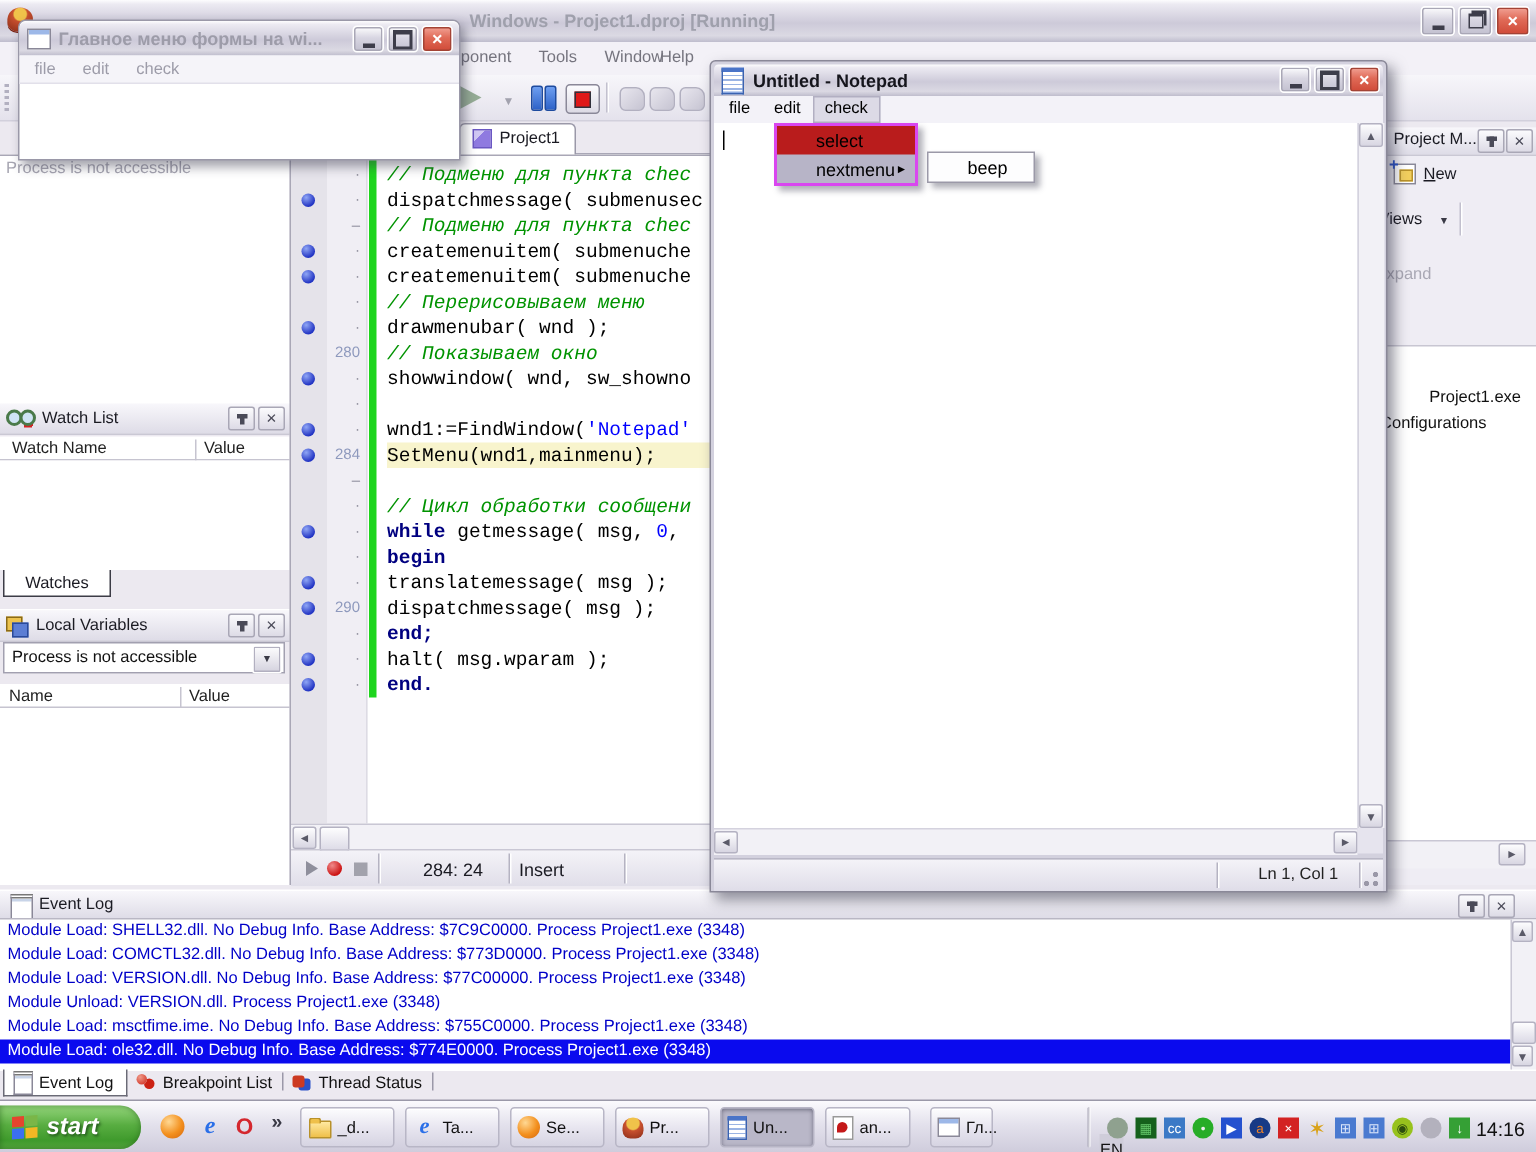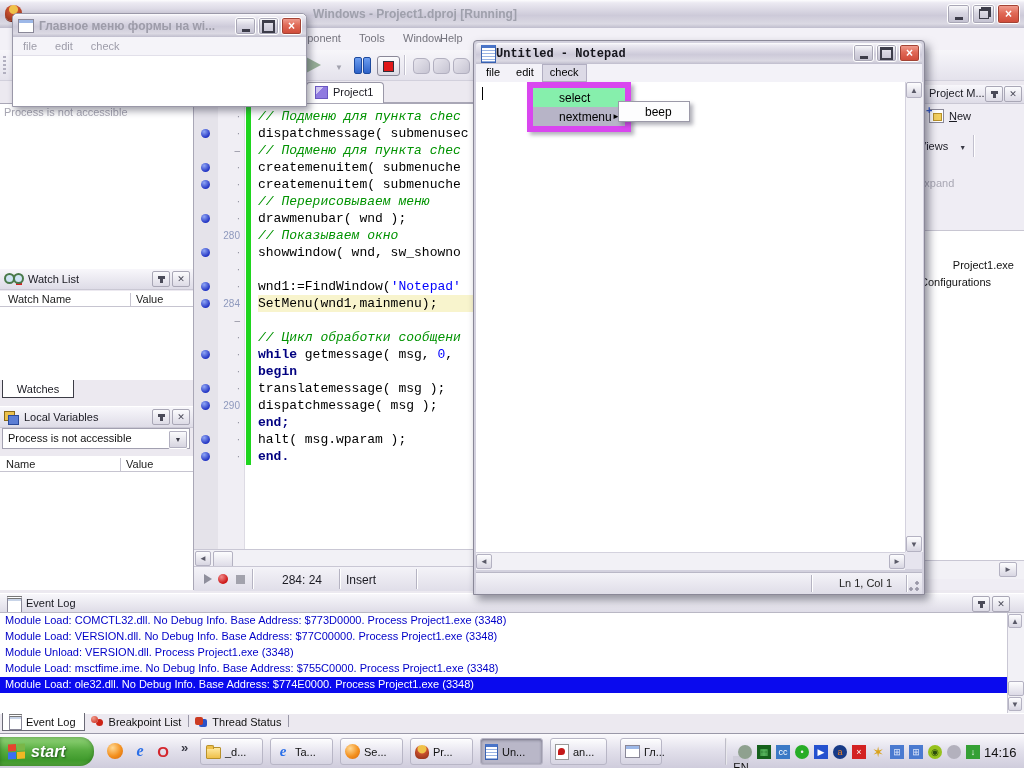--- a/index.html
+++ b/index.html
@@ -114,40 +114,40 @@
   .formwin{left:12px;top:13px;width:293px;height:92px;background:#fff;border:1px solid #9a98a8;border-radius:5px 5px 0 0;
            box-shadow:3px 4px 7px rgba(50,50,70,.45);}
   .fw-title{position:absolute;left:0;top:0;width:100%;height:23px;border-radius:5px 5px 0 0;display:flex;align-items:center;gap:5px;padding-left:5px;box-sizing:border-box;}
   .fw-title .t{font-weight:bold;font-size:12px;color:#9d9ca9;white-space:nowrap;}
   .fw-btns{position:absolute;right:4px;top:3px;display:flex;gap:2px;}
   .ic-window{width:14px;height:12px;background:#fff;border:1px solid #8a8898;box-shadow:0 3px 0 #9db8e8 inset;}
   .fw-menu{position:absolute;left:0;top:23px;width:100%;height:19px;background:#f5f4f9;border-bottom:1px solid #e2e0ea;display:flex;gap:18px;padding:3px 0 0 10px;box-sizing:border-box;color:#9d9ca9;}
   
   .np{left:473px;top:40px;width:452px;height:555px;background:#d3d1de;border:1px solid #8a8898;border-radius:4px 4px 0 0;
       box-shadow:4px 5px 9px rgba(40,40,60,.5);box-sizing:border-box;}
-  .np-title{position:absolute;left:2px;top:2px;width:446px;height:21px;border-radius:3px 3px 0 0;display:flex;align-items:center;gap:0;padding-left:5px;box-sizing:border-box;font-family:Liberation Mono, monospace;}
+  .np-title{position:absolute;left:2px;top:2px;width:446px;height:21px;border-radius:3px 3px 0 0;display:flex;align-items:center;gap:6px;padding-left:5px;box-sizing:border-box;}
   .np-title .t{font-weight:bold;font-size:12px;color:#15151c;white-space:nowrap;}
   .np-btns{position:absolute;right:4px;top:3px;display:flex;gap:2px;}
   .np-btns .winbtn{width:19px;height:16px;}
   .ic-notepad{width:13px;height:14px;background:#fff;border:1px solid #3a62b0;border-top:3px solid #4a74c8;
               box-shadow:0 -1px 0 #8aa8e0 inset;background-image:repeating-linear-gradient(180deg,transparent 0 2px,#9ab4e4 2px 3px);}
   .np-menu{position:absolute;left:2px;top:23px;width:446px;height:18px;background:#f3f2f8;display:flex;padding-left:2px;box-sizing:border-box;}
   .np-menu-item{padding:2px 8px 0 8px;color:#000;}
   .np-menu-item[data-state="open"]{background:#dcdae6;box-shadow:0 0 0 1px #b2afc2 inset;}
   .np-client{position:absolute;left:2px;top:41px;width:429px;height:470px;background:#fff;}
   .caret{position:absolute;left:6px;top:5px;width:1px;height:13px;background:#000;}
   .np-vscroll{position:absolute;left:431px;top:41px;width:17px;height:470px;background:#f2f1f6;border-left:1px solid #d4d2de;}
   .np-hscroll{position:absolute;left:2px;top:511px;width:429px;height:17px;background:#f2f1f6;border-top:1px solid #d4d2de;}
   .np-corner{position:absolute;left:431px;top:511px;width:17px;height:17px;background:#e6e4ee;}
   .np-status{position:absolute;left:2px;top:531px;width:446px;height:21px;background:linear-gradient(180deg,#f4f3f8,#dfdde8);border-top:1px solid #b9b7c6;}
   .np-sep{position:absolute;top:2px;width:1px;height:17px;background:#b5b3c2;box-shadow:1px 0 0 #fff;}
   .np-ln{position:absolute;left:352px;top:4px;width:75px;text-align:center;color:#222;}
   .npgrip{position:absolute;right:2px;bottom:2px;width:12px;height:12px;
           background:radial-gradient(circle at 9px 3px,#9a98a8 0 1.5px,transparent 2px),radial-gradient(circle at 9px 9px,#9a98a8 0 1.5px,transparent 2px),radial-gradient(circle at 3px 9px,#9a98a8 0 1.5px,transparent 2px);}
-  .np-dropdown{position:absolute;left:53px;top:41px;width:92px;background:#86efac;border:6px solid #d946ef;box-shadow:3px 3px 4px rgba(60,60,80,.4);z-index:5;}
+  .np-dropdown{position:absolute;left:42px;top:41px;width:92px;background:#b91c1c;border:2px solid #d946ef;box-shadow:3px 3px 4px rgba(60,60,80,.4);z-index:5;}
   .menu-row{height:19px;display:flex;align-items:center;padding-left:26px;position:relative;color:#000;font-size:12px;}
   .menu-row[data-hl="true"]{background:#b7b4c7;}
   .menu-arrow{position:absolute;right:5px;font-size:8px;visibility:hidden;}
   .menu-arrow[data-show="true"]{visibility:visible;}
   .np-submenu{position:absolute;left:144px;top:60px;width:70px;background:#fdfdfe;border:1px solid #9b99a8;box-shadow:3px 3px 4px rgba(60,60,80,.4);z-index:6;}
   
   .taskbar{left:0;top:733px;width:1024px;height:35px;background:linear-gradient(180deg,#fbfafd 0%,#e3e1ec 45%,#cecbdb 100%);border-top:1px solid #9a98a8;}
   .startbtn{position:absolute;left:0;top:3px;width:94px;height:29px;border-radius:0 14px 14px 0;
             background:linear-gradient(180deg,#96d77d 0%,#58ad41 45%,#3f9a2c 80%,#57a93f 100%);
             box-shadow:0 0 4px rgba(30,90,20,.6) inset;display:flex;align-items:center;gap:6px;padding-left:8px;box-sizing:border-box;}
@@ -439,20 +439,21 @@
   <div class="a elog-head silverbar">
     <span class="a ic-elog" style="left:7px;top:2px;"></span>
     <span class="a" style="left:26px;top:3px;">Event Log</span>
     <span class="a" style="right:34px;top:2px;"><span class="pinbtn">
           <span class="pin"></span>
         </span></span>
     <span class="a" style="right:14px;top:2px;"><span class="xbtn">✕</span></span>
   </div>
   <div class="a elog-body">
 
+  <div class="log-line" data-sel="false">Module Load: SHELL32.dll. No Debug Info. Base Address: $7C9C0000. Process Project1.exe (3348)</div>
       <div class="log-line" data-sel="false">Module Load: COMCTL32.dll. No Debug Info. Base Address: $773D0000. Process Project1.exe (3348)</div>
       <div class="log-line" data-sel="false">Module Load: VERSION.dll. No Debug Info. Base Address: $77C00000. Process Project1.exe (3348)</div>
       <div class="log-line" data-sel="false">Module Unload: VERSION.dll. Process Project1.exe (3348)</div>
       <div class="log-line" data-sel="false">Module Load: msctfime.ime. No Debug Info. Base Address: $755C0000. Process Project1.exe (3348)</div>
       <div class="log-line" data-sel="true">Module Load: ole32.dll. No Debug Info. Base Address: $774E0000. Process Project1.exe (3348)</div>
     </div>
   <div class="a elog-scroll">
     <span class="sbtn" style="position:absolute;left:0;top:1px;width:14px;height:14px;">▲</span>
     <span class="thumb" style="position:absolute;left:0;top:68px;width:14px;height:13px;"></span>
     <span class="sbtn" style="position:absolute;left:0;top:84px;width:14px;height:14px;">▼</span>

